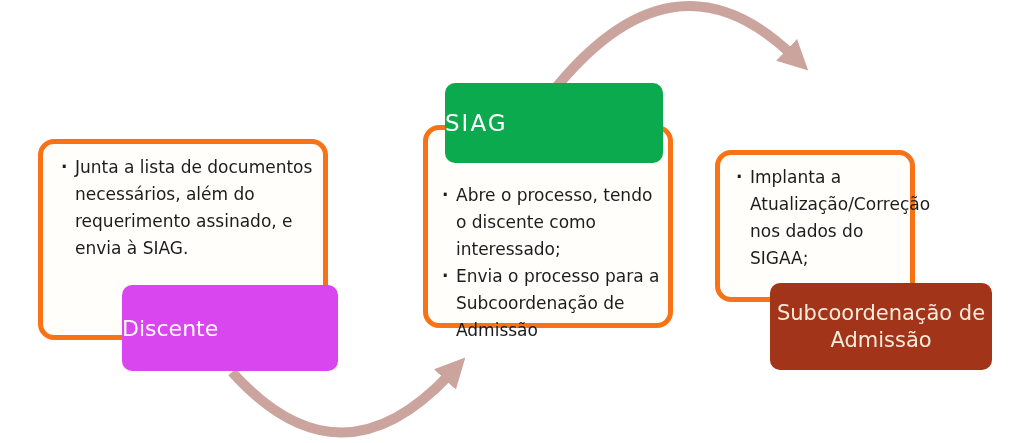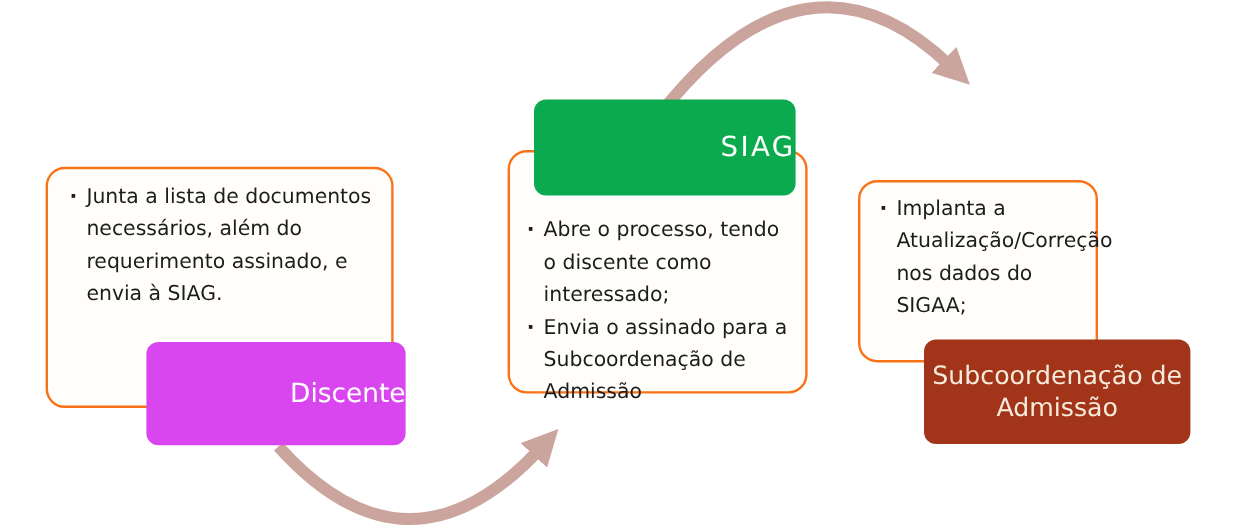--- a/index.html
+++ b/index.html
@@ -10,21 +10,21 @@
     font-family:"DejaVu Sans","Liberation Sans",sans-serif;
     overflow:hidden;
   }
   
   .arrows{position:absolute;left:0;top:0;width:1035px;height:443px;z-index:1;pointer-events:none;}
 
   
   .note{
     position:absolute;
     background:#fffefb;
-    border:2px solid #f97316;
+    border:5px solid #f97316;
     border-radius:16px;
     box-sizing:border-box;
     z-index:2;
     color:#1c1c1c;
   }
   .note ul{list-style:none;margin:0;padding:0;}
   .note li{
     position:relative;
     padding-left:16px;
     font-size:17px;
@@ -38,21 +38,21 @@
   }
   #note-1{left:38px;top:139px;width:290px;height:201px;padding:10px 10px 0 16px;}
   #note-2{left:393px;top:125px;width:250px;height:203px;padding:52px 8px 0 12px;margin-left:30px;}
   #note-3{left:715px;top:150px;width:200px;height:152px;padding:9px 10px 0 14px;}
 
   
   .label-box{
     position:absolute;
     border-radius:10px;
     z-index:3;
-    display:flex;align-items:center;justify-content:flex-end;
+    display:flex;align-items:center;justify-content:flex-start;
     text-align:center;
     color:#ffffff;
   }
   #label-1{left:122px;top:285px;width:216px;height:86px;background:#d946ef;font-size:22px;}
   #label-2{left:445px;top:83px;width:218px;height:80px;background:#0caa4f;font-size:23px;letter-spacing:2px;}
   #label-3{left:770px;top:283px;width:222px;height:87px;background:#a23419;color:#f6ecdc;font-size:21px;line-height:1.25;padding:15px 4px;box-sizing:border-box;}
 </style>
 </head>
 <body>
 
@@ -73,21 +73,21 @@
       <li>Junta a lista de documentos necessários, além do requerimento assinado, e envia à SIAG.</li>
     </ul>
   </div>
   <div class="label-box" id="label-1">
     <span>Discente</span>
   </div>
 
   <div class="note" id="note-2">
     <ul>
       <li>Abre o processo, tendo o discente como interessado;</li>
-      <li>Envia o assinado para a Subcoordenação de Admissão</li>
+      <li>Envia o processo para a Subcoordenação de Admissão</li>
     </ul>
   </div>
   <div class="label-box" id="label-2">
     <span>SIAG</span>
   </div>
 
   <div class="note" id="note-3">
     <ul>
       <li>Implanta a Atualização/Correção nos dados do SIGAA;</li>
     </ul>

